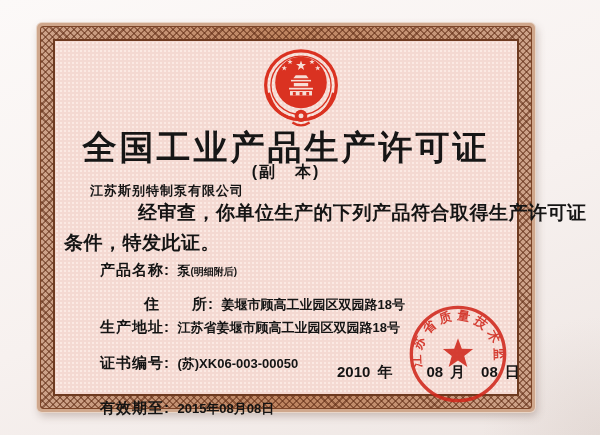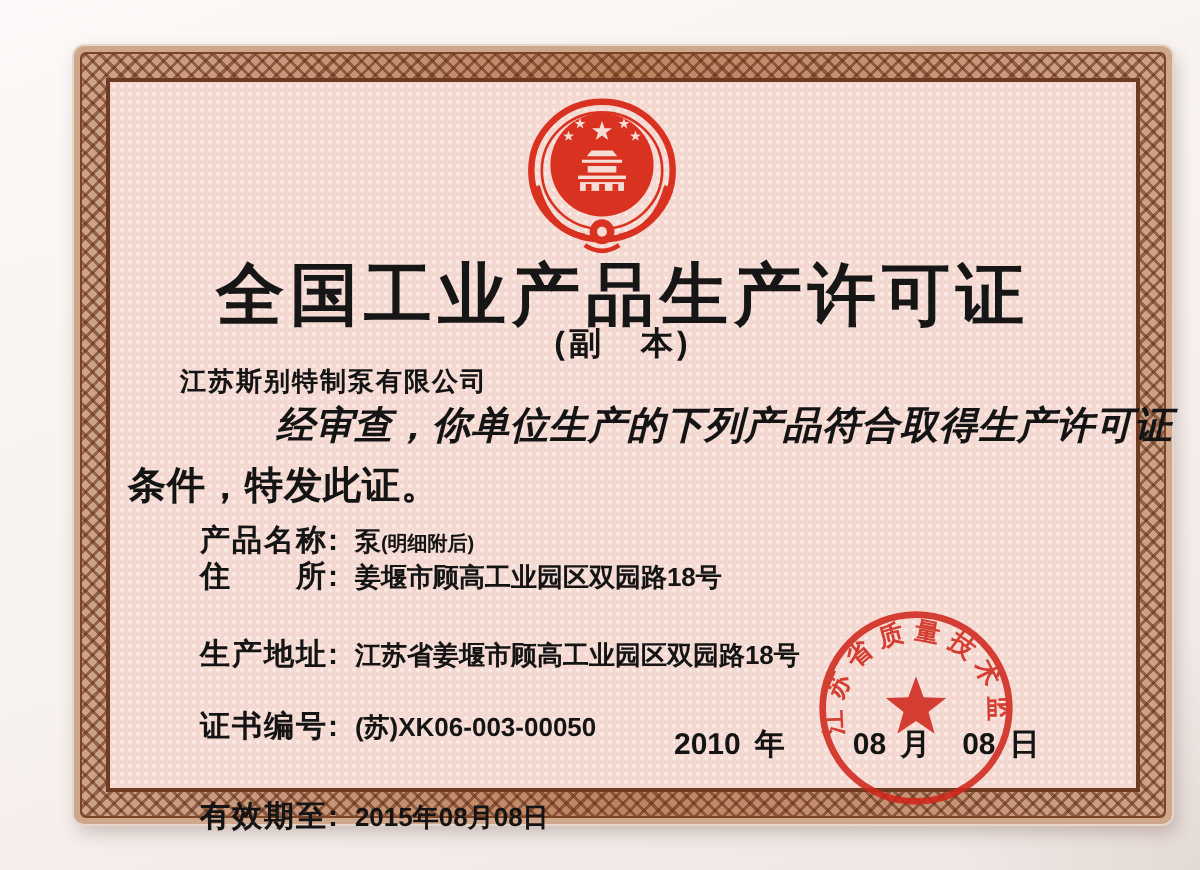--- a/index.html
+++ b/index.html
@@ -2,46 +2,46 @@
 <html><head>
 <meta charset="utf-8">
 <style>
   html,body{margin:0;padding:0;}
   body{width:600px;height:435px;font-family:"Liberation Sans","DejaVu Sans",sans-serif;}
   .screen{position:relative;width:600px;height:435px;overflow:hidden;
     background:linear-gradient(160deg,#fcf9f8 0%,#f7f1ef 55%,#eee6e3 100%);}
   .crease{position:absolute;right:0;bottom:0;width:120px;height:120px;
     background:radial-gradient(circle at 100% 100%, rgba(180,160,150,.18), transparent 70%);}
   
-  .cert{position:absolute;left:37px;top:23px;width:549px;height:389px;box-sizing:border-box;
+  .cert{position:absolute;left:37px;top:23px;width:498px;height:389px;box-sizing:border-box;
     padding:3px;border-radius:5px;background:#cfa78c;
     box-shadow:0 0 0 1px #e8d6c9, 2px 4px 9px rgba(100,70,60,.30);}
   .band{width:100%;height:100%;box-sizing:border-box;padding:12px;border:1px solid #7c4427;border-radius:3px;
     background:
       repeating-linear-gradient(45deg, rgba(96,44,20,.55) 0 1.5px, rgba(0,0,0,0) 1.5px 5px),
       repeating-linear-gradient(-45deg, rgba(96,44,20,.55) 0 1.5px, rgba(0,0,0,0) 1.5px 5px),
       linear-gradient(90deg,#cda289,#bd835f 50%,#cda289);}
   .inner{position:relative;width:100%;height:100%;box-sizing:border-box;border:2px solid #6e3a20;
     background-color:#f4d9d2;
     background-image:radial-gradient(#fbe9e3 0.8px, rgba(0,0,0,0) 1px);
     background-size:4px 4px;color:#141414;}
   .abs{position:absolute;}
   .emblem{left:203px;top:8px;width:86px;height:86px;}
   .title{left:0;right:0;top:84px;text-align:center;font-size:34px;font-weight:bold;letter-spacing:3px;
     color:#161616;font-family:"Liberation Sans","DejaVu Sans",sans-serif;}
   .subtitle{left:0;right:0;top:121px;text-align:center;font-size:16px;font-weight:bold;letter-spacing:2px;}
   .company{left:35px;top:141px;font-size:13px;font-weight:bold;letter-spacing:1px;}
-  .body1{left:83px;top:159px;font-size:19px;font-weight:bold;letter-spacing:0.5px;white-space:nowrap;font-style:italic;}
+  .body1{left:83px;top:159px;font-size:19px;font-weight:bold;letter-spacing:0.5px;white-space:nowrap;}
   .body2{left:9px;top:189px;font-size:19px;font-weight:bold;letter-spacing:0.5px;}
   .row{left:45px;white-space:nowrap;}
   .flabel{font-size:15px;font-weight:bold;letter-spacing:1px;}
   .fvalue{font-size:13px;font-weight:bold;margin-left:3px;}
   .fnote{font-size:10px;font-weight:bold;}
   .row-product{top:220px;}
-  .row-address{top:238px;}
+  .row-address{top:254px;margin-left:44px;}
   .row-prod-address{top:277px;}
   .row-cert-no{top:301px;margin-top:12px;}
   .row-valid{top:324px;margin-top:34px;}
   .renewal{left:40px;top:344px;font-size:9px;font-weight:bold;color:#3a2a26;letter-spacing:0.5px;}
   .date-row{left:282px;top:322px;font-size:15px;font-weight:bold;white-space:nowrap;z-index:2;}
   .date-row .unit{margin-left:7px;}
   .date-row .m{margin-left:34px;}
   .date-row .d{margin-left:16px;}
   .seal{left:347px;top:257px;width:112px;height:112px;z-index:5;opacity:.88;}
 </style>

